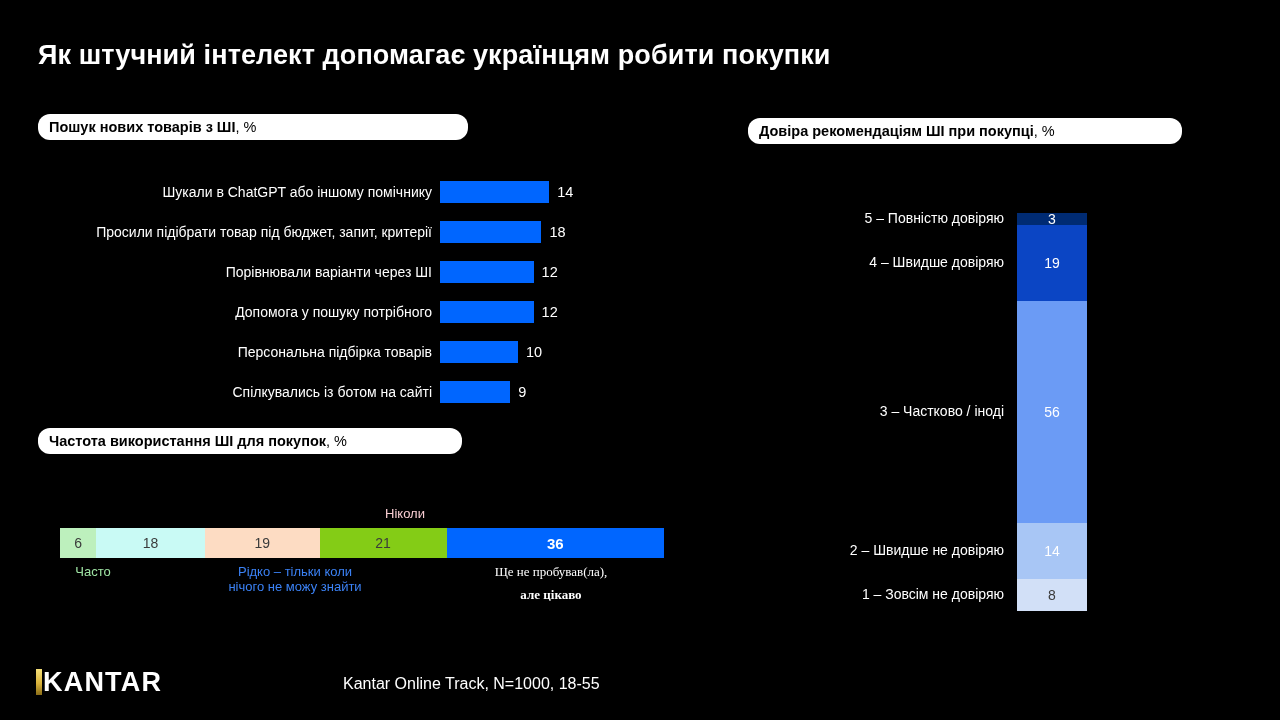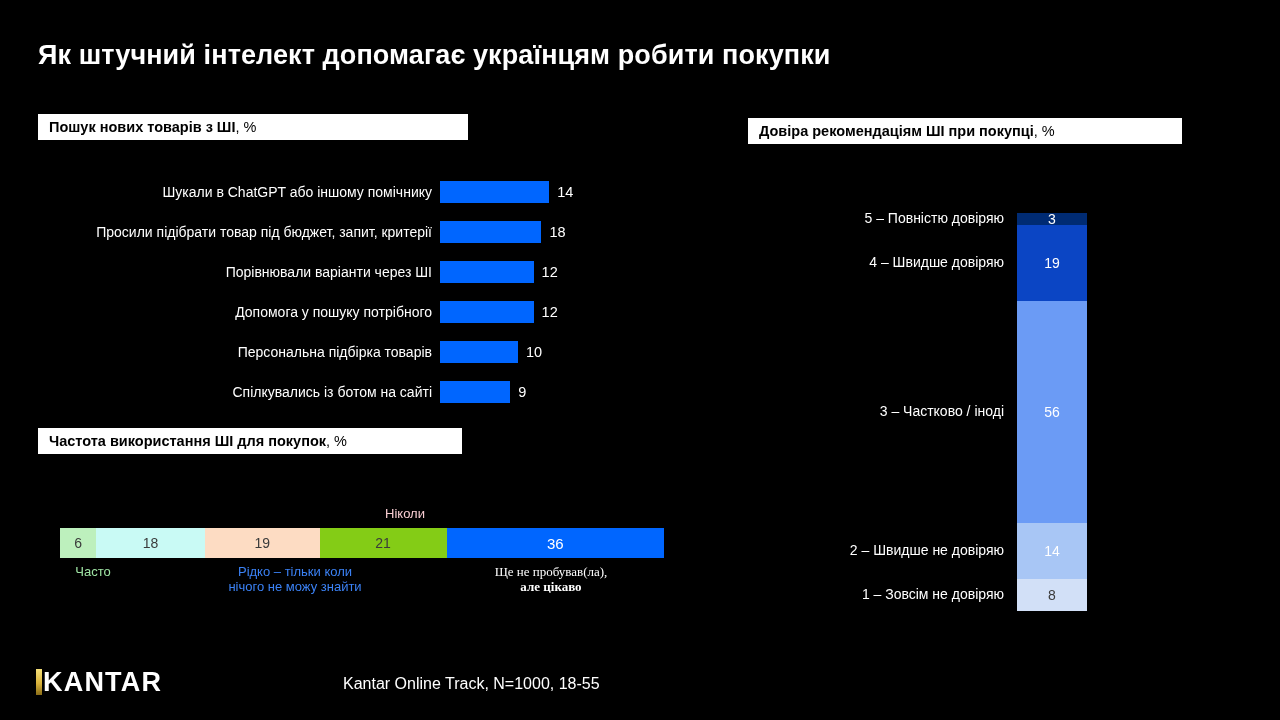--- a/index.html
+++ b/index.html
@@ -42,20 +42,21 @@
     position: absolute;
     background: #ffffff;
     color: #000000;
     display: flex;
     align-items: center;
     padding: 0 10px 0 11px;
     height: 26px;
     font-size: 14.5px;
     white-space: nowrap;
     box-sizing: border-box;
+    border-radius: 12px;
   }
   .section-header .hdr-main { font-weight: bold; }
   .section-header .hdr-sub  { font-weight: normal; }
 
   #header-search      { left: 38px;  top: 114px; width: 430px; }
   #header-frequency   { left: 38px;  top: 428px; width: 424px; }
   #header-trust       { left: 748px; top: 118px; width: 434px; }
 
   
   .barchart {
@@ -133,21 +134,21 @@
     width: 604px;
   }
   .freq-seg {
     display: flex;
     align-items: center;
     justify-content: center;
     font-size: 14px;
     box-sizing: border-box;
   }
   .freq-seg.dark-text  { color: #3b3b3b; }
-  .freq-seg.white-text { color: #ffffff; font-weight: normal; font-size: 15px; }
+  .freq-seg.white-text { color: #ffffff; font-weight: bold; font-size: 15px; }
 
   .freq-callouts-bottom {
     position: relative;
     height: 60px;
   }
   #callout-often {
     left: 0px;
     top: 6px;
     color: #9fe4a4;
     width: 66px;
@@ -157,21 +158,21 @@
     top: 6px;
     color: #fbd2bb;
     width: 230px;
   }
   #callout-nottried {
     left: 366px;
     top: 6px;
     color: #ffffff;
     width: 250px;
   }
-  #callout-nottried .strong { font-weight: bold; }
+  #callout-nottried .strong { font-weight: bold; margin-top: 8px; }
 
   
   .trust-block {
     position: absolute;
     left: 760px;
     top: 213px;
     width: 420px;
     height: 400px;
   }
   .trust-column {

